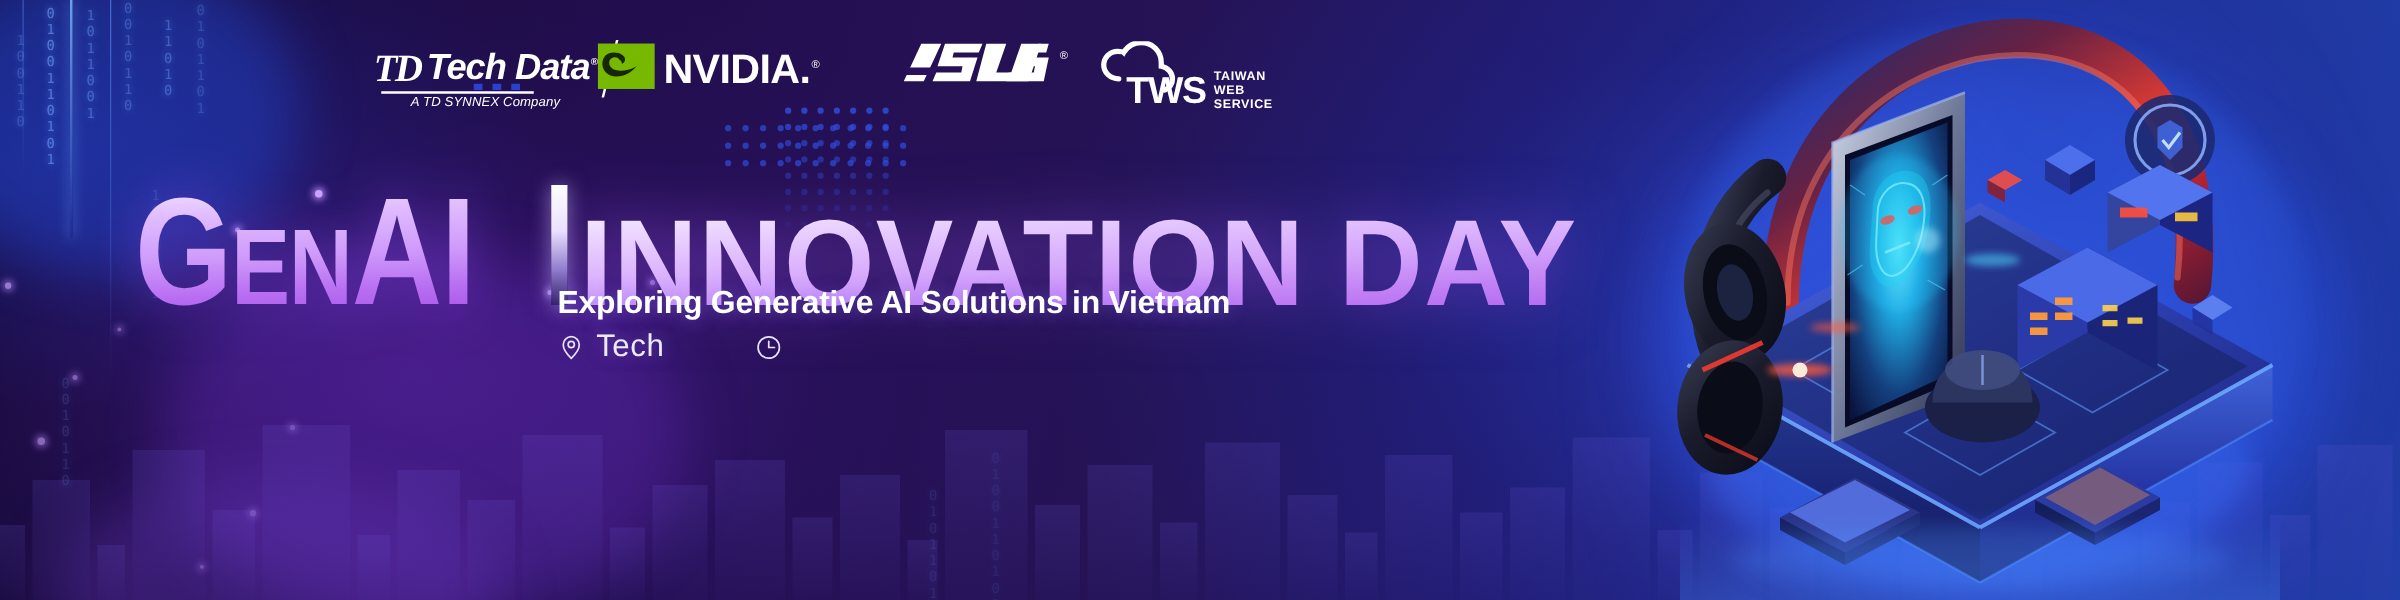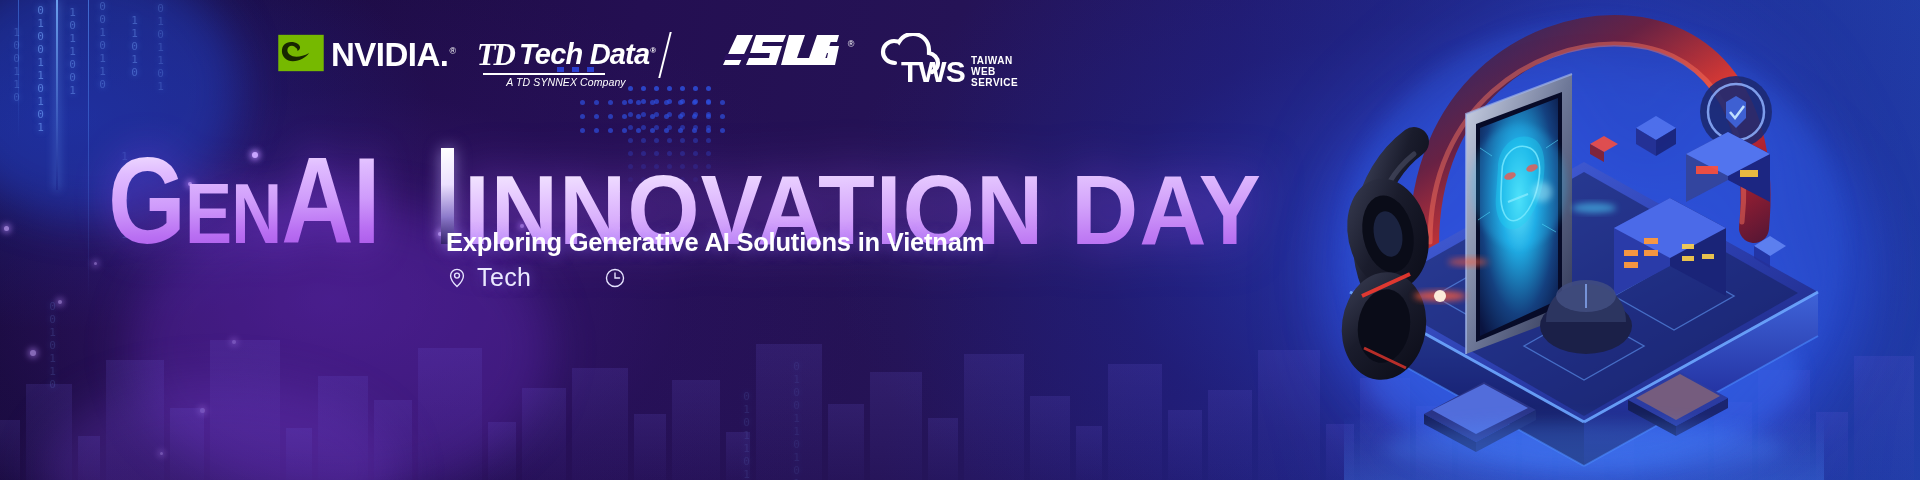--- a/index.html
+++ b/index.html
@@ -271,42 +271,42 @@
       <i style="left:1610px;width:24px;height:50px"></i>
       <i style="left:1640px;width:68px;height:142px"></i>
       <i style="left:1714px;width:38px;height:78px"></i>
       <i style="left:1758px;width:52px;height:110px"></i>
       <i style="left:1816px;width:32px;height:68px"></i>
       <i style="left:1854px;width:60px;height:124px"></i>
     </div>
 
   <div id="logos">
 
-    <div class="logo-slot">
-      <div class="nv">
-        <svg class="nv-mark" viewBox="0 0 50 44">
-          <rect x="0" y="2" width="50" height="40" fill="#76B900"></rect>
-          <path d="M14 10c-6 0-10 4-10 10s5 11 12 11c8 0 14-4 18-9-5 3-10 4-14 4-6 0-10-3-10-7 0-3 2-5 5-5 2 0 4 1 4 3 0 1-1 2-2 2 1 1 2 1 3 1 2 0 4-2 4-4 0-3-4-6-10-6z" fill="#0f1a00" opacity="0.92"></path>
-          <ellipse cx="17" cy="20" rx="4.2" ry="4.2" fill="#76B900"></ellipse>
-        </svg>
-        <span class="nv-word"><span>NVIDIA</span>.<sup>®</sup></span>
-      </div>
-    </div>
-
     <div class="logo-slot td-wrap">
       <div class="td-row">
         <span class="td-mono">TD</span>
         <span class="td-name"><span>Tech Data</span><span class="td-reg">®</span></span>
         <span class="td-slash"></span>
       </div>
       <span class="td-ubar"></span>
       <span class="td-sq" style="left:80px;"></span>
       <span class="td-sq" style="left:95px;"></span>
       <span class="td-sq" style="left:110px;"></span>
       <span class="td-tag">A TD SYNNEX Company</span>
+    </div>
+
+    <div class="logo-slot">
+      <div class="nv">
+        <svg class="nv-mark" viewBox="0 0 50 44">
+          <rect x="0" y="2" width="50" height="40" fill="#76B900"></rect>
+          <path d="M14 10c-6 0-10 4-10 10s5 11 12 11c8 0 14-4 18-9-5 3-10 4-14 4-6 0-10-3-10-7 0-3 2-5 5-5 2 0 4 1 4 3 0 1-1 2-2 2 1 1 2 1 3 1 2 0 4-2 4-4 0-3-4-6-10-6z" fill="#0f1a00" opacity="0.92"></path>
+          <ellipse cx="17" cy="20" rx="4.2" ry="4.2" fill="#76B900"></ellipse>
+        </svg>
+        <span class="nv-word"><span>NVIDIA</span>.<sup>®</sup></span>
+      </div>
     </div>
 
     <div class="logo-slot asus-wrap">
       <svg class="asus-svg" width="120" height="34" viewBox="0 0 120 34">
         <g fill="#ffffff">
           <path d="M14 2 L30 2 L16 32 L0 32 Z"></path>
           <path d="M3 21 L27 21 L24 27 L0 27 Z" fill="#2b1060"></path>
           <path d="M33 2 L63 2 L60 9 L40 9 L39 13 L59 13 L53 32 L23 32 L26 25 L46 25 L47 20 L27 20 Z"></path>
           <path d="M66 2 L82 2 L74 25 L86 25 L94 2 L110 2 L100 32 L58 32 Z"></path>
           <path d="M112 2 L120 2 L118 9 L104 9 L103 13 L120 13 L116 32 L86 32 L88 25 L108 25 L109 20 L92 20 Z" transform="translate(-4,0)"></path>

